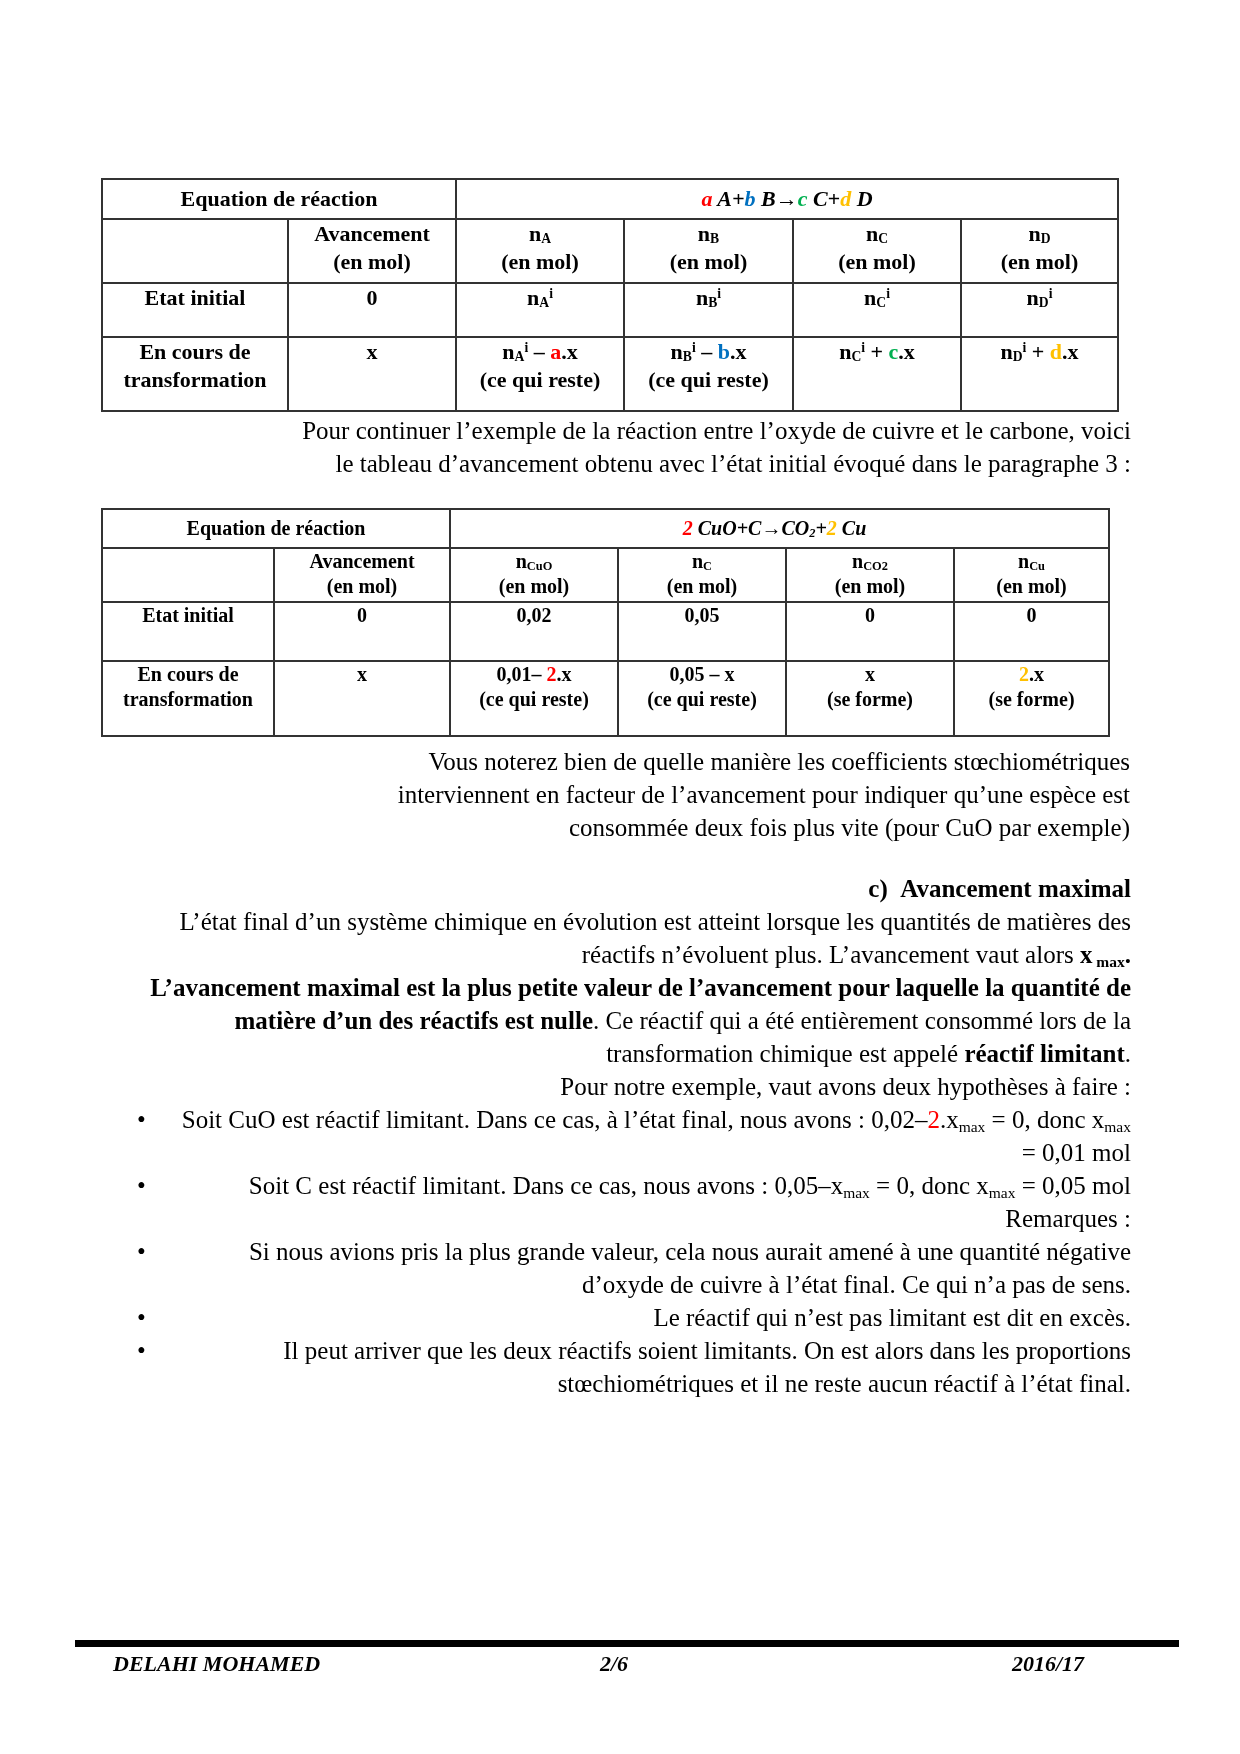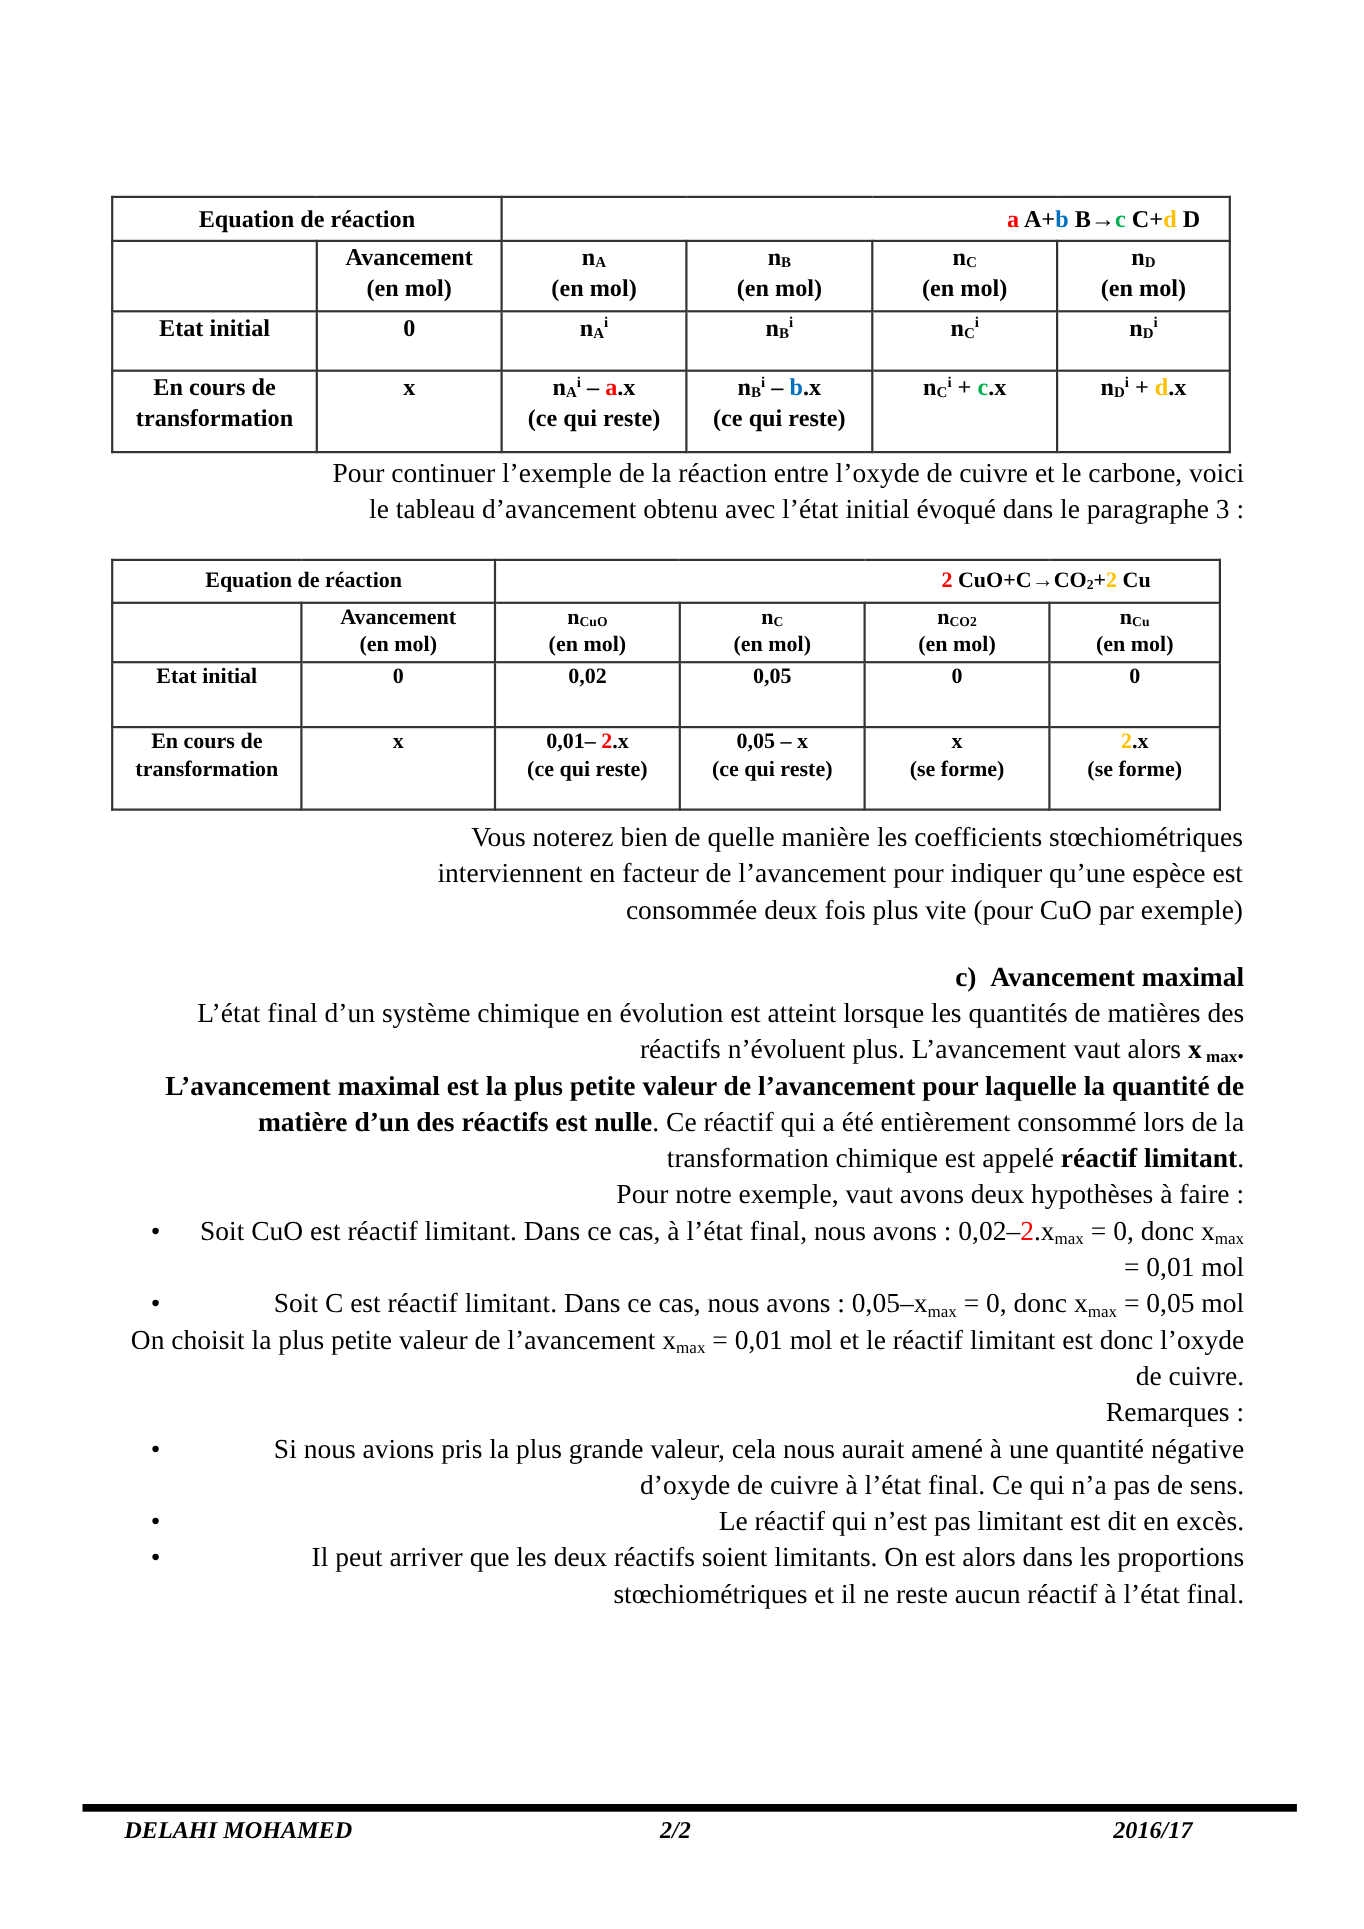--- a/index.html
+++ b/index.html
@@ -7,21 +7,21 @@
          font-family:"Liberation Serif", "DejaVu Serif", serif; color:#000; }
   .page { position:absolute; left:0; top:0; width:1240px; height:1754px; }
 
   table.av { position:absolute; border-collapse:collapse; table-layout:fixed;
              font-family:"Liberation Serif", serif; font-weight:bold; }
   table.av td { border:2px solid #333; text-align:center; vertical-align:top;
                 padding:0 2px; line-height:1.25; }
   #t1 { left:101px; top:178px; width:1016px; font-size:22px; }
   #t2 { left:101px; top:508px; width:1007px; font-size:20px; }
   #t1 td.eq, #t2 td.eq { vertical-align:middle; }
-  .eqline { display:flex; justify-content:flex-end; align-items:center; padding:0 24px; }
+  .eqline { display:flex; justify-content:center; align-items:center; padding:0 24px;font-style:italic; }
   sub.s { font-size:0.62em; vertical-align:-0.15em; }
   sup.s { font-size:0.62em; vertical-align:0.55em; line-height:0; }
   .red { color:#ff0000; } .blue { color:#0070c0; } .green { color:#00b050; } .gold { color:#ffc000; }
 
   .txt { position:absolute; font-size:25px; line-height:33px; font-family:"Liberation Serif", serif;text-align:right; }
   .txt p { margin:0; }
   .ind { text-indent:36px; }
   .b { font-weight:bold; }
   sub.m { font-size:0.62em; vertical-align:-0.25em; line-height:0; }
   ul.bl { margin:0; padding:0; list-style:none; }
@@ -152,26 +152,25 @@
 
   <div class="txt" style="left:101px; top:872px; width:1030px;">
     <p class="b"><span>c)</span>&nbsp;&nbsp;<span>Avancement maximal</span></p>
     <p class="ind"><span>L’état final d’un système chimique en évolution est atteint lorsque les quantités de</span> <span>matières des réactifs n’évoluent plus. L’avancement vaut alors </span><span class="b">x</span><sub class="m b"> max</sub><span class="b">.</span></p>
     <p class="ind"><span class="b">L’avancement maximal est la plus petite valeur de l’avancement pour laquelle la quantité de matière d’un des réactifs est nulle</span><span>. Ce réactif qui a été entièrement consommé lors de la transformation chimique est appelé </span><span class="b">réactif limitant</span><span>.</span></p>
     <p>Pour notre exemple, vaut avons deux hypothèses à faire :</p>
     <ul class="bl">
       <li><span class="bullet">•</span><span>Soit CuO est réactif limitant. Dans ce cas, à l’état final, nous avons : 0,02–</span><span class="red">2</span><span>.x</span><sub class="m">max</sub><span> = 0, donc x</span><sub class="m">max</sub><span> = 0,01 mol</span></li>
       <li><span class="bullet">•</span><span>Soit C est réactif limitant. Dans ce cas, nous avons : 0,05–x</span><sub class="m">max</sub><span> = 0, donc x</span><sub class="m">max</sub><span> = 0,05 mol</span></li>
     </ul>
-    <p><span>On choisit la plus petite valeur de l’avancement x</span><sub class="m">max</sub><span> = 0,01 mol et le réactif limitant est donc l’oxyde de cuivre.</span></p>
     <p>Remarques :</p>
     <ul class="bl">
       <li><span class="bullet">•</span><span>Si nous avions pris la plus grande valeur, cela nous aurait amené à une quantité négative d’oxyde de cuivre à l’état final. Ce qui n’a pas de sens.</span></li>
       <li><span class="bullet">•</span><span>Le réactif qui n’est pas limitant est dit en excès.</span></li>
       <li><span class="bullet">•</span><span>Il peut arriver que les deux réactifs soient limitants. On est alors dans les proportions stœchiométriques et il ne reste aucun réactif à l’état final.</span></li>
     </ul>
   </div>
 
   <div class="footer-rule"></div>
   <div class="footer" style="left:113px;">DELAHI MOHAMED</div>
-  <div class="footer" style="left:600px;">2/2</div>
+  <div class="footer" style="left:600px;">2/6</div>
   <div class="footer" style="left:1012px;font-style:italic;">2016/17</div>
 </div>
 
 </body></html>

